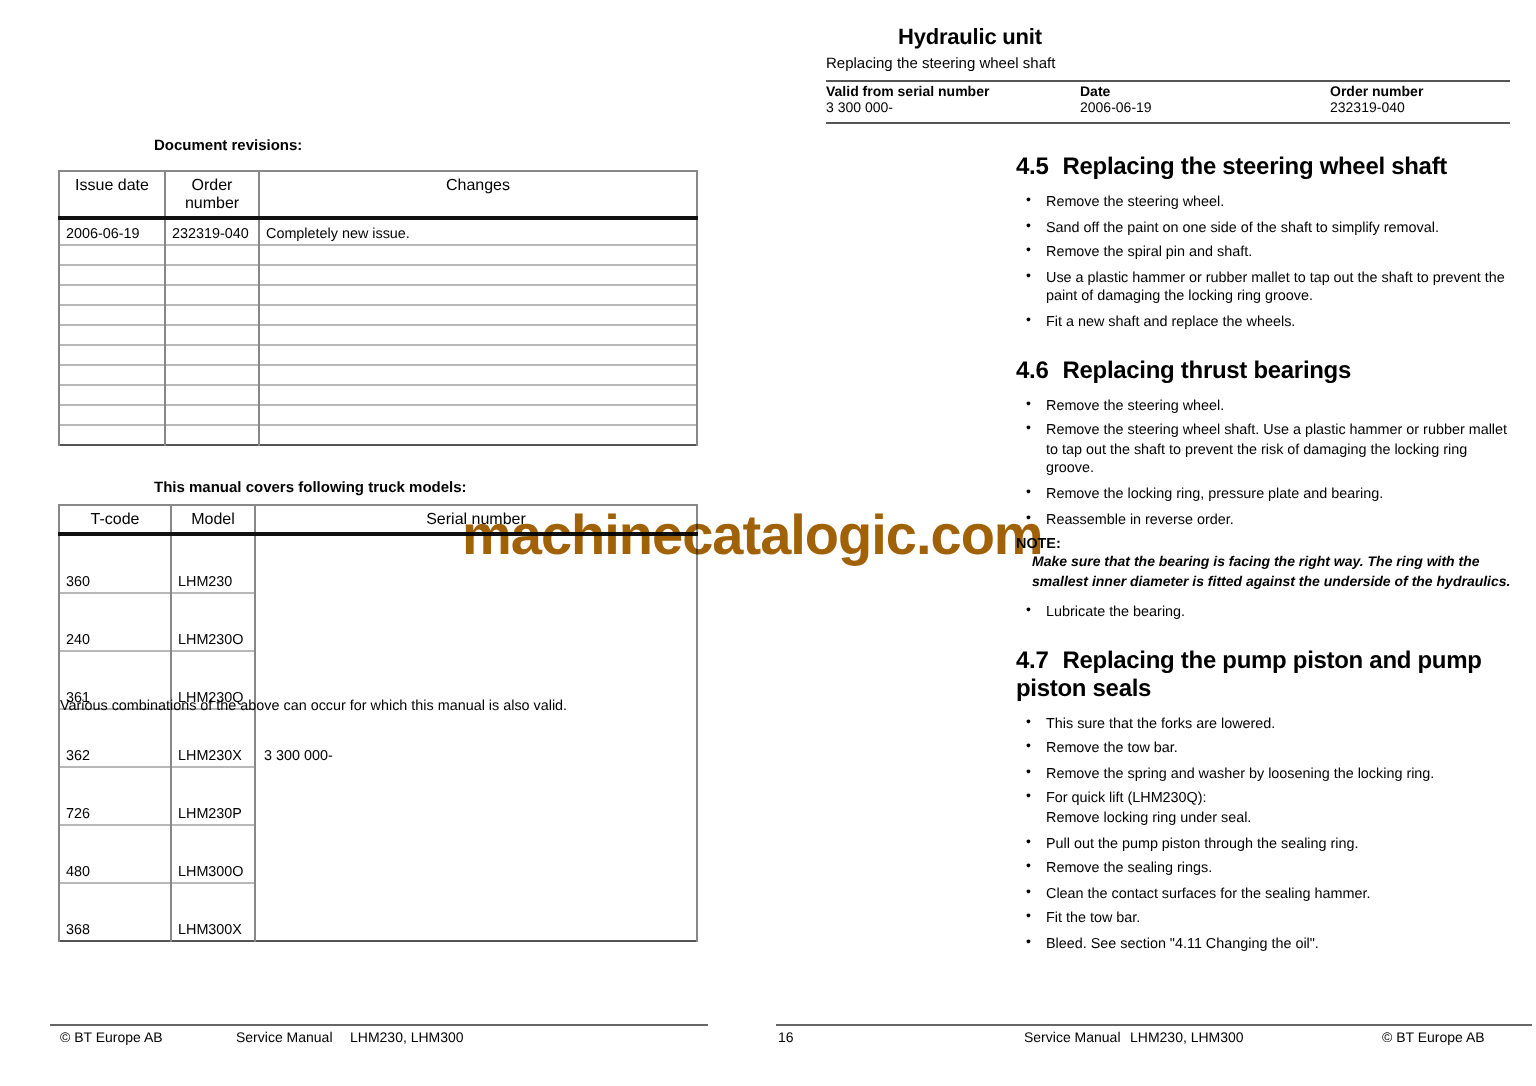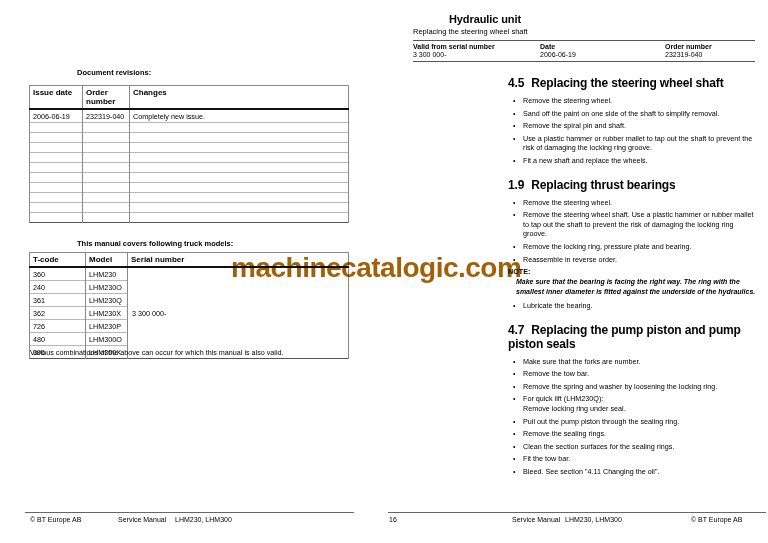--- a/index.html
+++ b/index.html
@@ -15,32 +15,32 @@
   #models-heading { left: 30px; top: 239px; }
 
   table.doc-table {
     position: absolute; left: 29px; width: 319px;
     border-collapse: collapse; table-layout: fixed;
     border: 1px solid #555;
   }
   #rev-table { top: 85px; }
   #models-table { top: 252px; border-radius: 28px; }
   .doc-table th {
-    font-size: 8px; font-weight: bold; text-align: left;
+    font-size: 8px; font-weight: normal; text-align: center;
     padding: 2px 3px; vertical-align: top;
     border: 1px solid #888; border-bottom: 2px solid #111;
   }
   .doc-table td {
     font-size: 7.2px; padding: 1px 3px; vertical-align: top;
     border-left: 1px solid #888; border-right: 1px solid #888;
     border-top: 1px solid #b8b8b8;
   }
   #rev-table td { height: 10px; }
   #rev-table tr.data-row td { height: 12px; padding-top: 2px; }
-  #models-table td { height: 11px; padding-top: 2px; }
+  #models-table td { height: 11px; padding-top: 18px; }
   #models-table td.serial-cell { vertical-align: middle; padding-left: 4px; }
 
   #validity-note { position: absolute; left: 30px; top: 348px; width: 320px; font-size: 7.2px; }
 
   
   .footer { position: absolute; top: 512px; border-top: 1px solid #666; height: 14px; }
   #footer-left { left: 25px; width: 329px; }
   #footer-right { left: 388px; width: 378px; }
   .footer span { position: absolute; top: 3px; font-size: 7px; white-space: nowrap; }
   #fl-copy { left: 5px; } #fl-type { left: 93px; } #fl-models { left: 150px; }
@@ -196,21 +196,21 @@
     </tr>
     <tr>
       <td>726</td>
       <td>LHM230P</td>
     </tr>
     <tr>
       <td>480</td>
       <td>LHM300O</td>
     </tr>
     <tr>
-      <td>396</td>
+      <td>368</td>
       <td>LHM300X</td>
     </tr>
   </tbody>
 </table>
 
 <div id="validity-note">Various combinations of the above can occur for which this manual is also valid.</div>
 
 <div class="footer" id="footer-left">
   <span id="fl-copy">© BT Europe AB</span>
   <span id="fl-type">Service Manual</span>
@@ -238,53 +238,53 @@
 
 <div id="rp-content">
 
   <h2 class="section-h first">
     <span class="sec-num">4.5</span><span>Replacing the steering wheel shaft</span>
   </h2>
   <ul class="bullets">
     <li>Remove the steering wheel.</li>
     <li>Sand off the paint on one side of the shaft to simplify removal.</li>
     <li>Remove the spiral pin and shaft.</li>
-    <li>Use a plastic hammer or rubber mallet to tap out the shaft to prevent the risk of damaging the locking ring groove.</li>
+    <li>Use a plastic hammer or rubber mallet to tap out the shaft to prevent the paint of damaging the locking ring groove.</li>
     <li>Fit a new shaft and replace the wheels.</li>
   </ul>
 
   <h2 class="section-h">
-    <span class="sec-num">1.9</span><span>Replacing thrust bearings</span>
+    <span class="sec-num">4.6</span><span>Replacing thrust bearings</span>
   </h2>
   <ul class="bullets">
     <li>Remove the steering wheel.</li>
     <li>Remove the steering wheel shaft. Use a plastic hammer or rubber mallet to tap out the shaft to prevent the risk of damaging the locking ring groove.</li>
     <li>Remove the locking ring, pressure plate and bearing.</li>
     <li>Reassemble in reverse order.</li>
   </ul>
   <div class="note-block">
     <div class="note-label">NOTE:</div>
     <div class="note-text">Make sure that the bearing is facing the right way. The ring with the smallest inner diameter is fitted against the underside of the hydraulics.</div>
   </div>
   <ul class="bullets">
     <li>Lubricate the bearing.</li>
   </ul>
 
   <h2 class="section-h">
     <span class="sec-num">4.7</span><span>Replacing the pump piston and pump piston seals</span>
   </h2>
   <ul class="bullets">
-    <li>Make sure that the forks are number.</li>
+    <li>This sure that the forks are lowered.</li>
     <li>Remove the tow bar.</li>
     <li>Remove the spring and washer by loosening the locking ring.</li>
     <li>For quick lift (LHM230Q):
 Remove locking ring under seal.</li>
     <li>Pull out the pump piston through the sealing ring.</li>
     <li>Remove the sealing rings.</li>
-    <li>Clean the section surfaces for the sealing rings.</li>
+    <li>Clean the contact surfaces for the sealing hammer.</li>
     <li>Fit the tow bar.</li>
     <li>Bleed. See section "4.11 Changing the oil".</li>
   </ul>
 </div>
 
 <div class="footer" id="footer-right">
   <span id="fr-page">16</span>
   <span id="fr-type">Service Manual</span>
   <span id="fr-models">LHM230, LHM300</span>
   <span id="fr-copy">© BT Europe AB</span>

